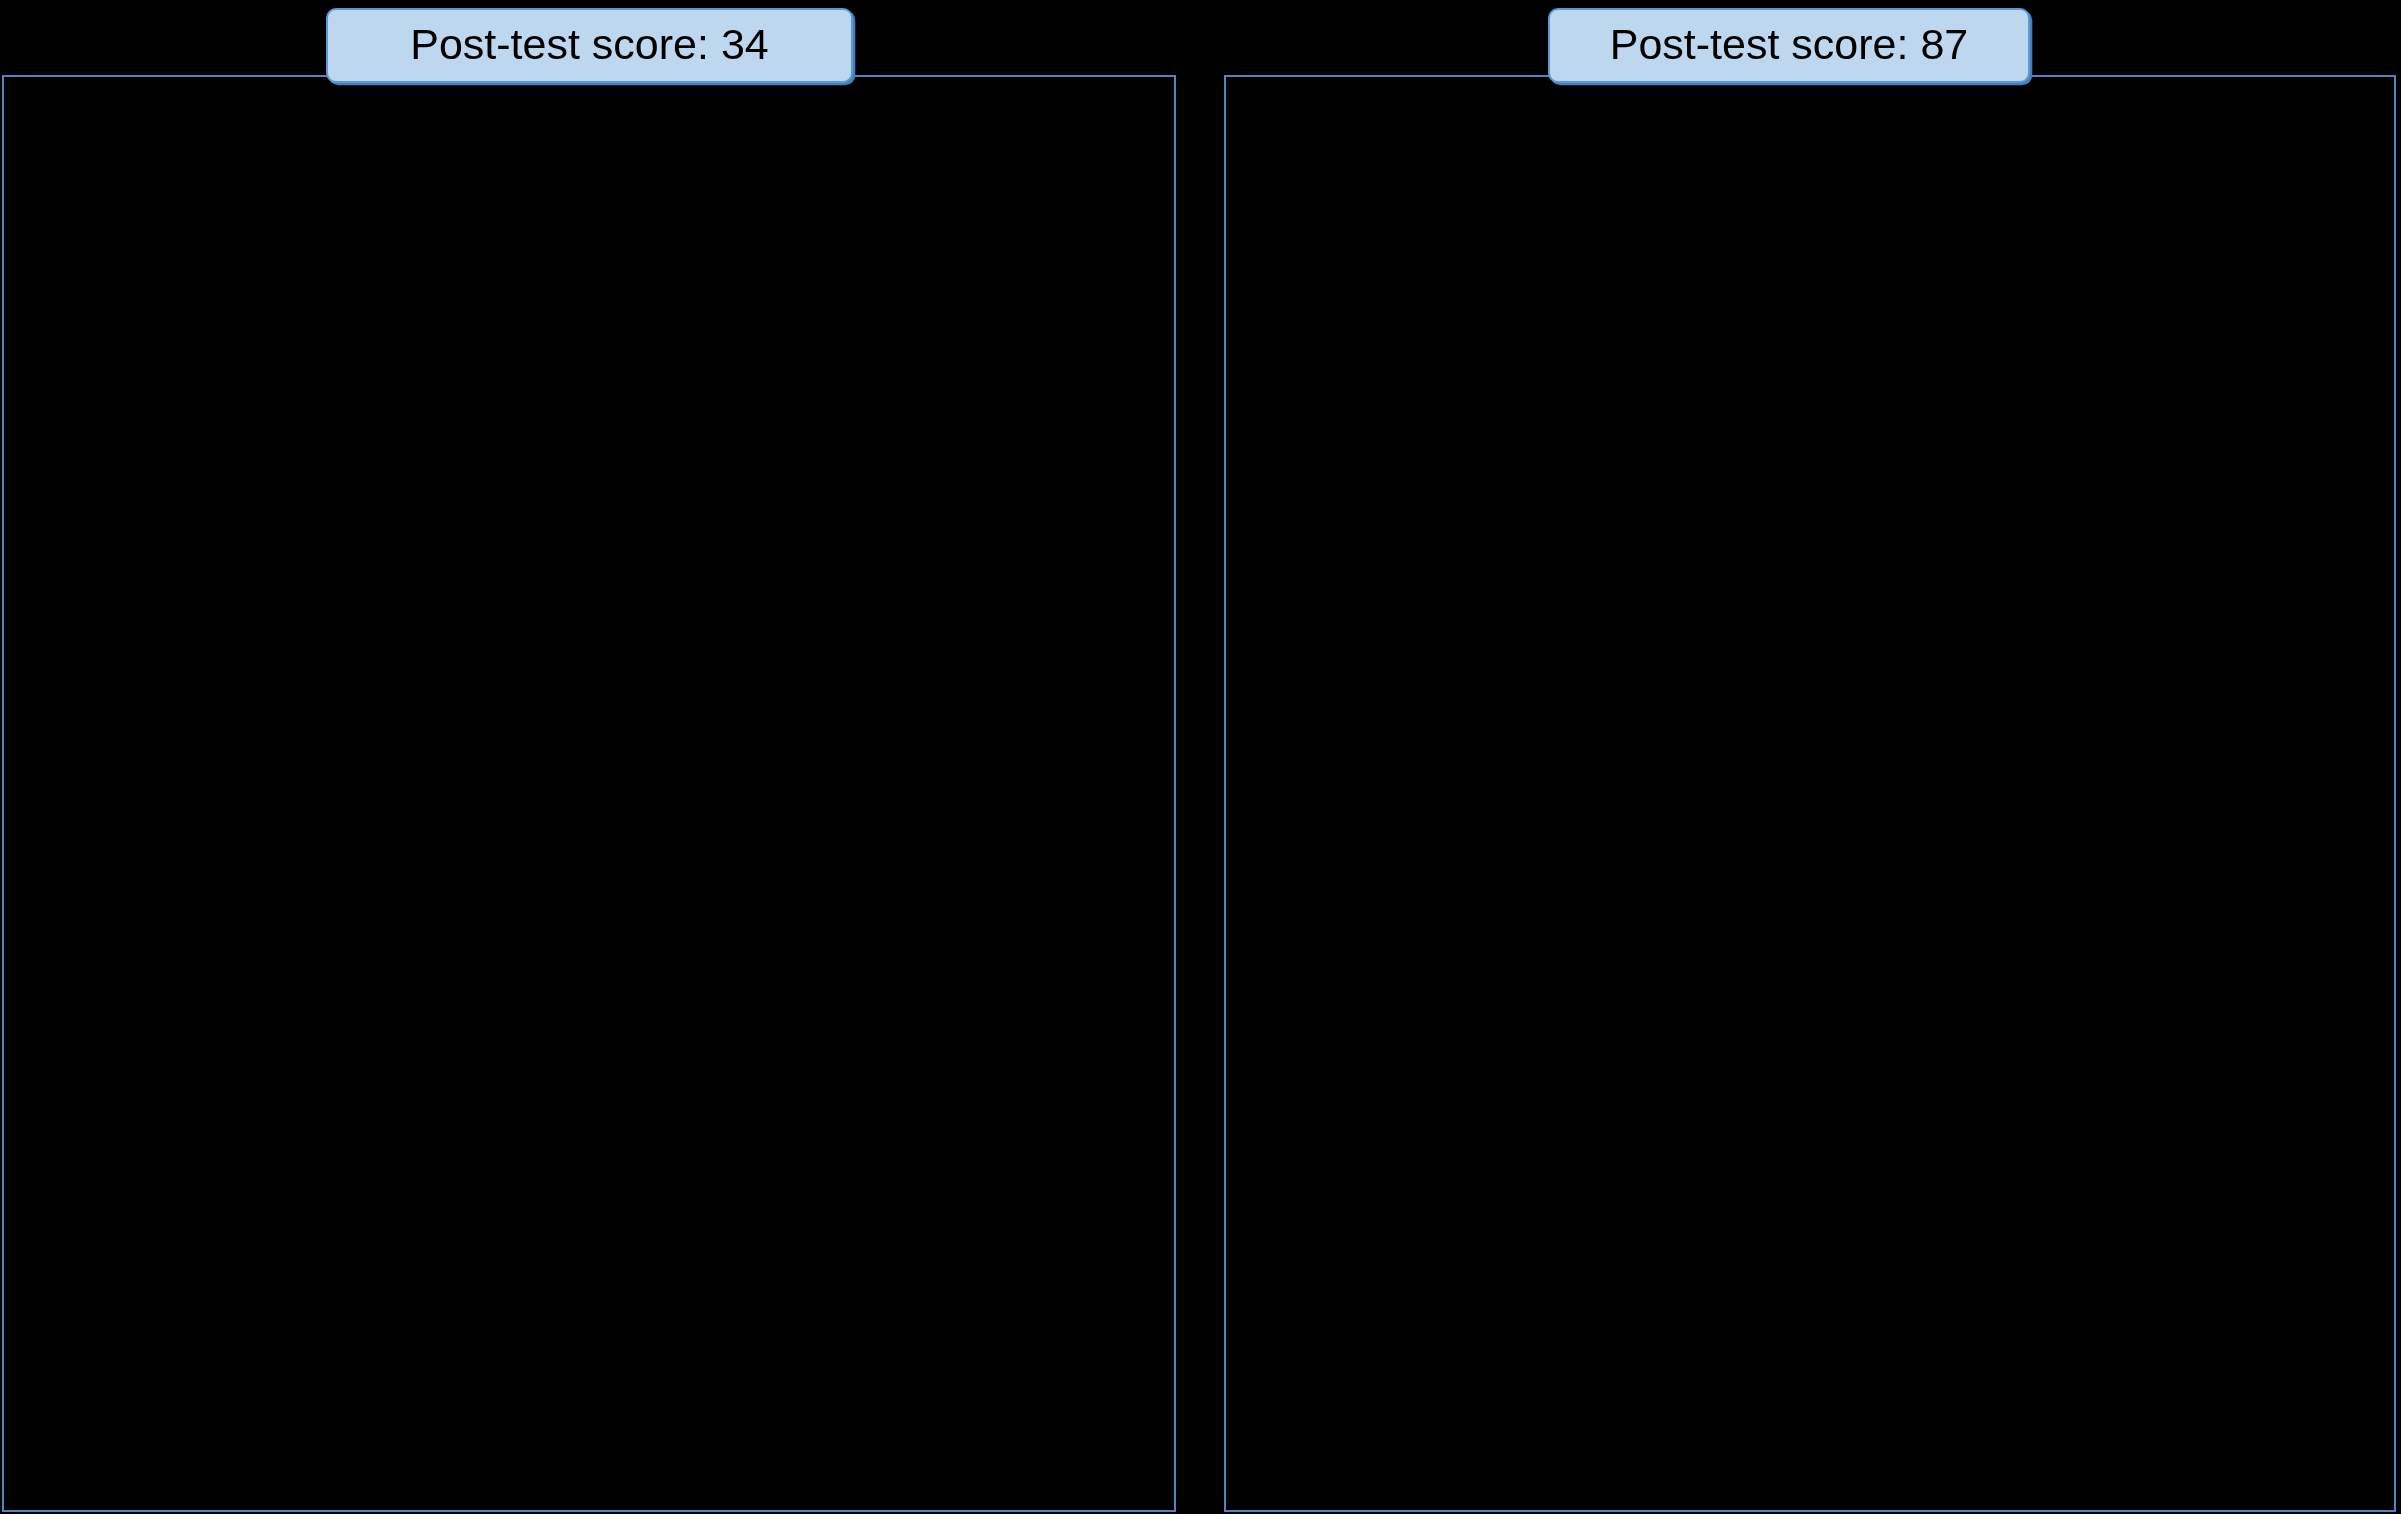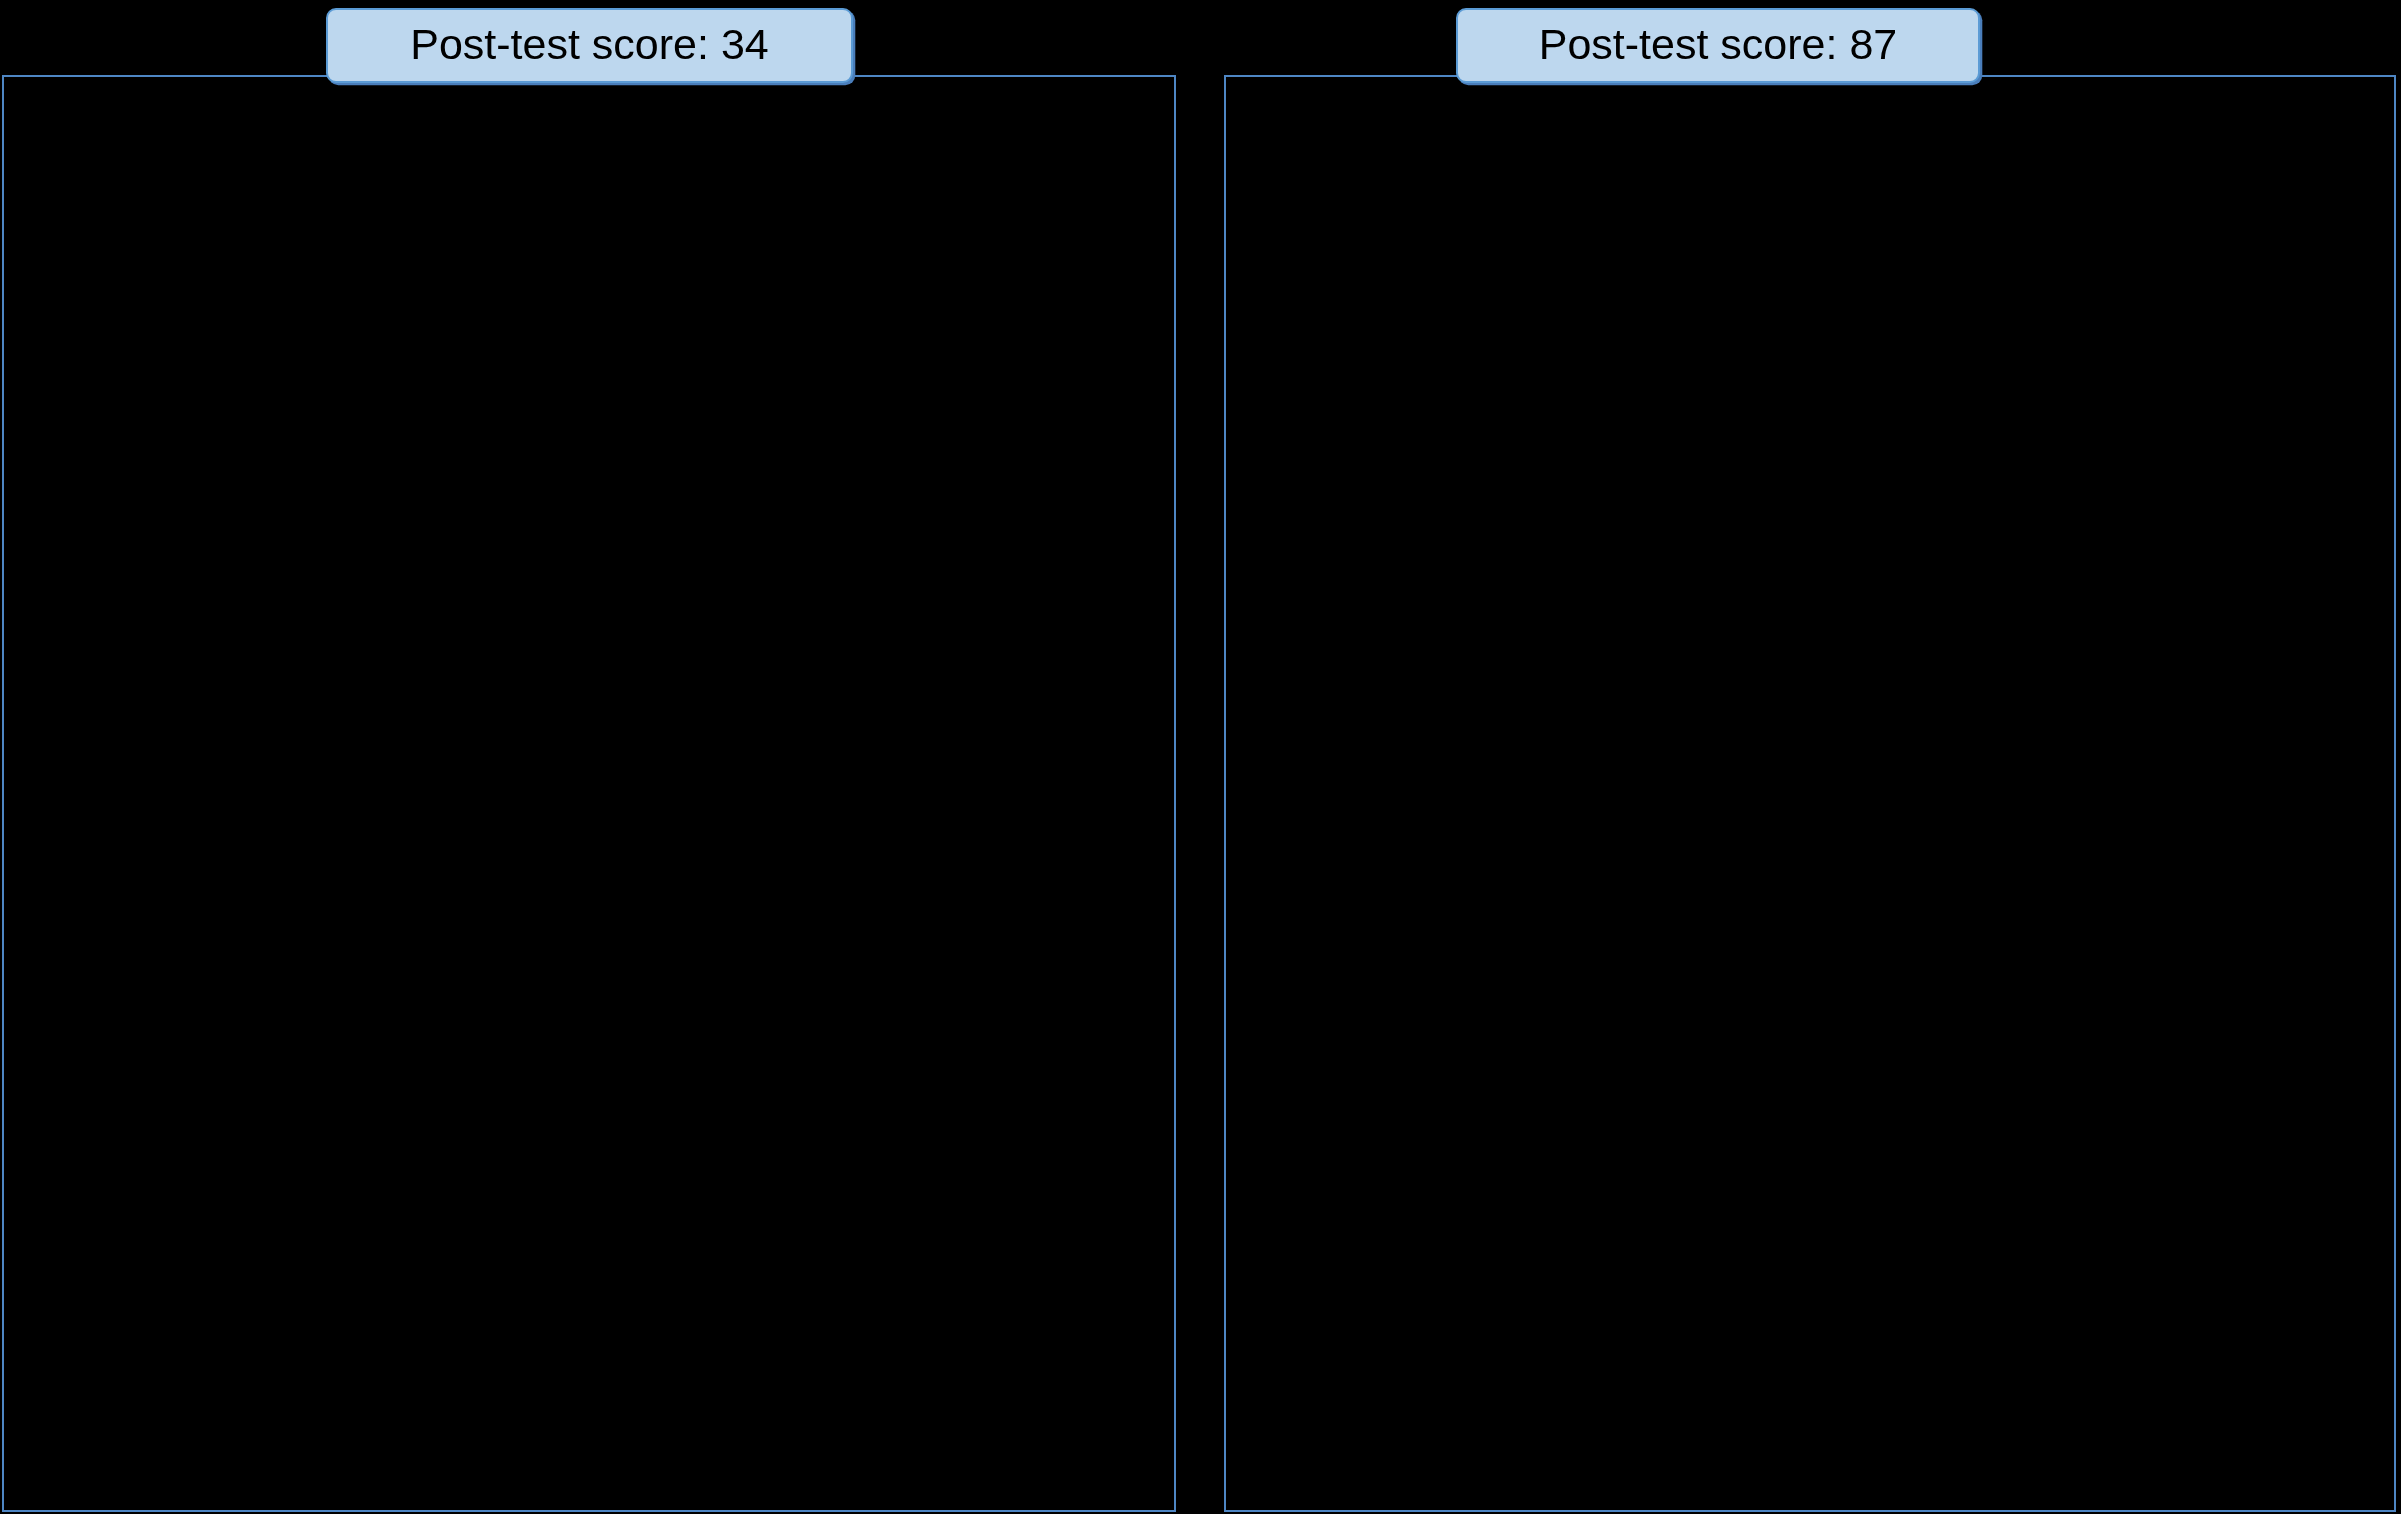--- a/index.html
+++ b/index.html
@@ -35,21 +35,21 @@
     background: #bdd7ee;
     border: 2.3px solid #5b9bd5;
     border-radius: 10px;
     box-shadow: 2.3px 2.3px 0 0 #4a7ebb;
     display: flex;
     align-items: center;
     justify-content: center;
     z-index: 2;
   }
   .label-left  { left: 326px;  width: 527px; }
-  .label-right { left: 1456px; width: 524px; }
+  .label-right { left: 1548px; width: 482px; }
 
   .score-label .label-text {
     font-size: 43px;
     line-height: 1;
     color: #000000;
     white-space: nowrap;
     letter-spacing: 0px;
     padding-bottom: 2.3px;
   }
 </style>

